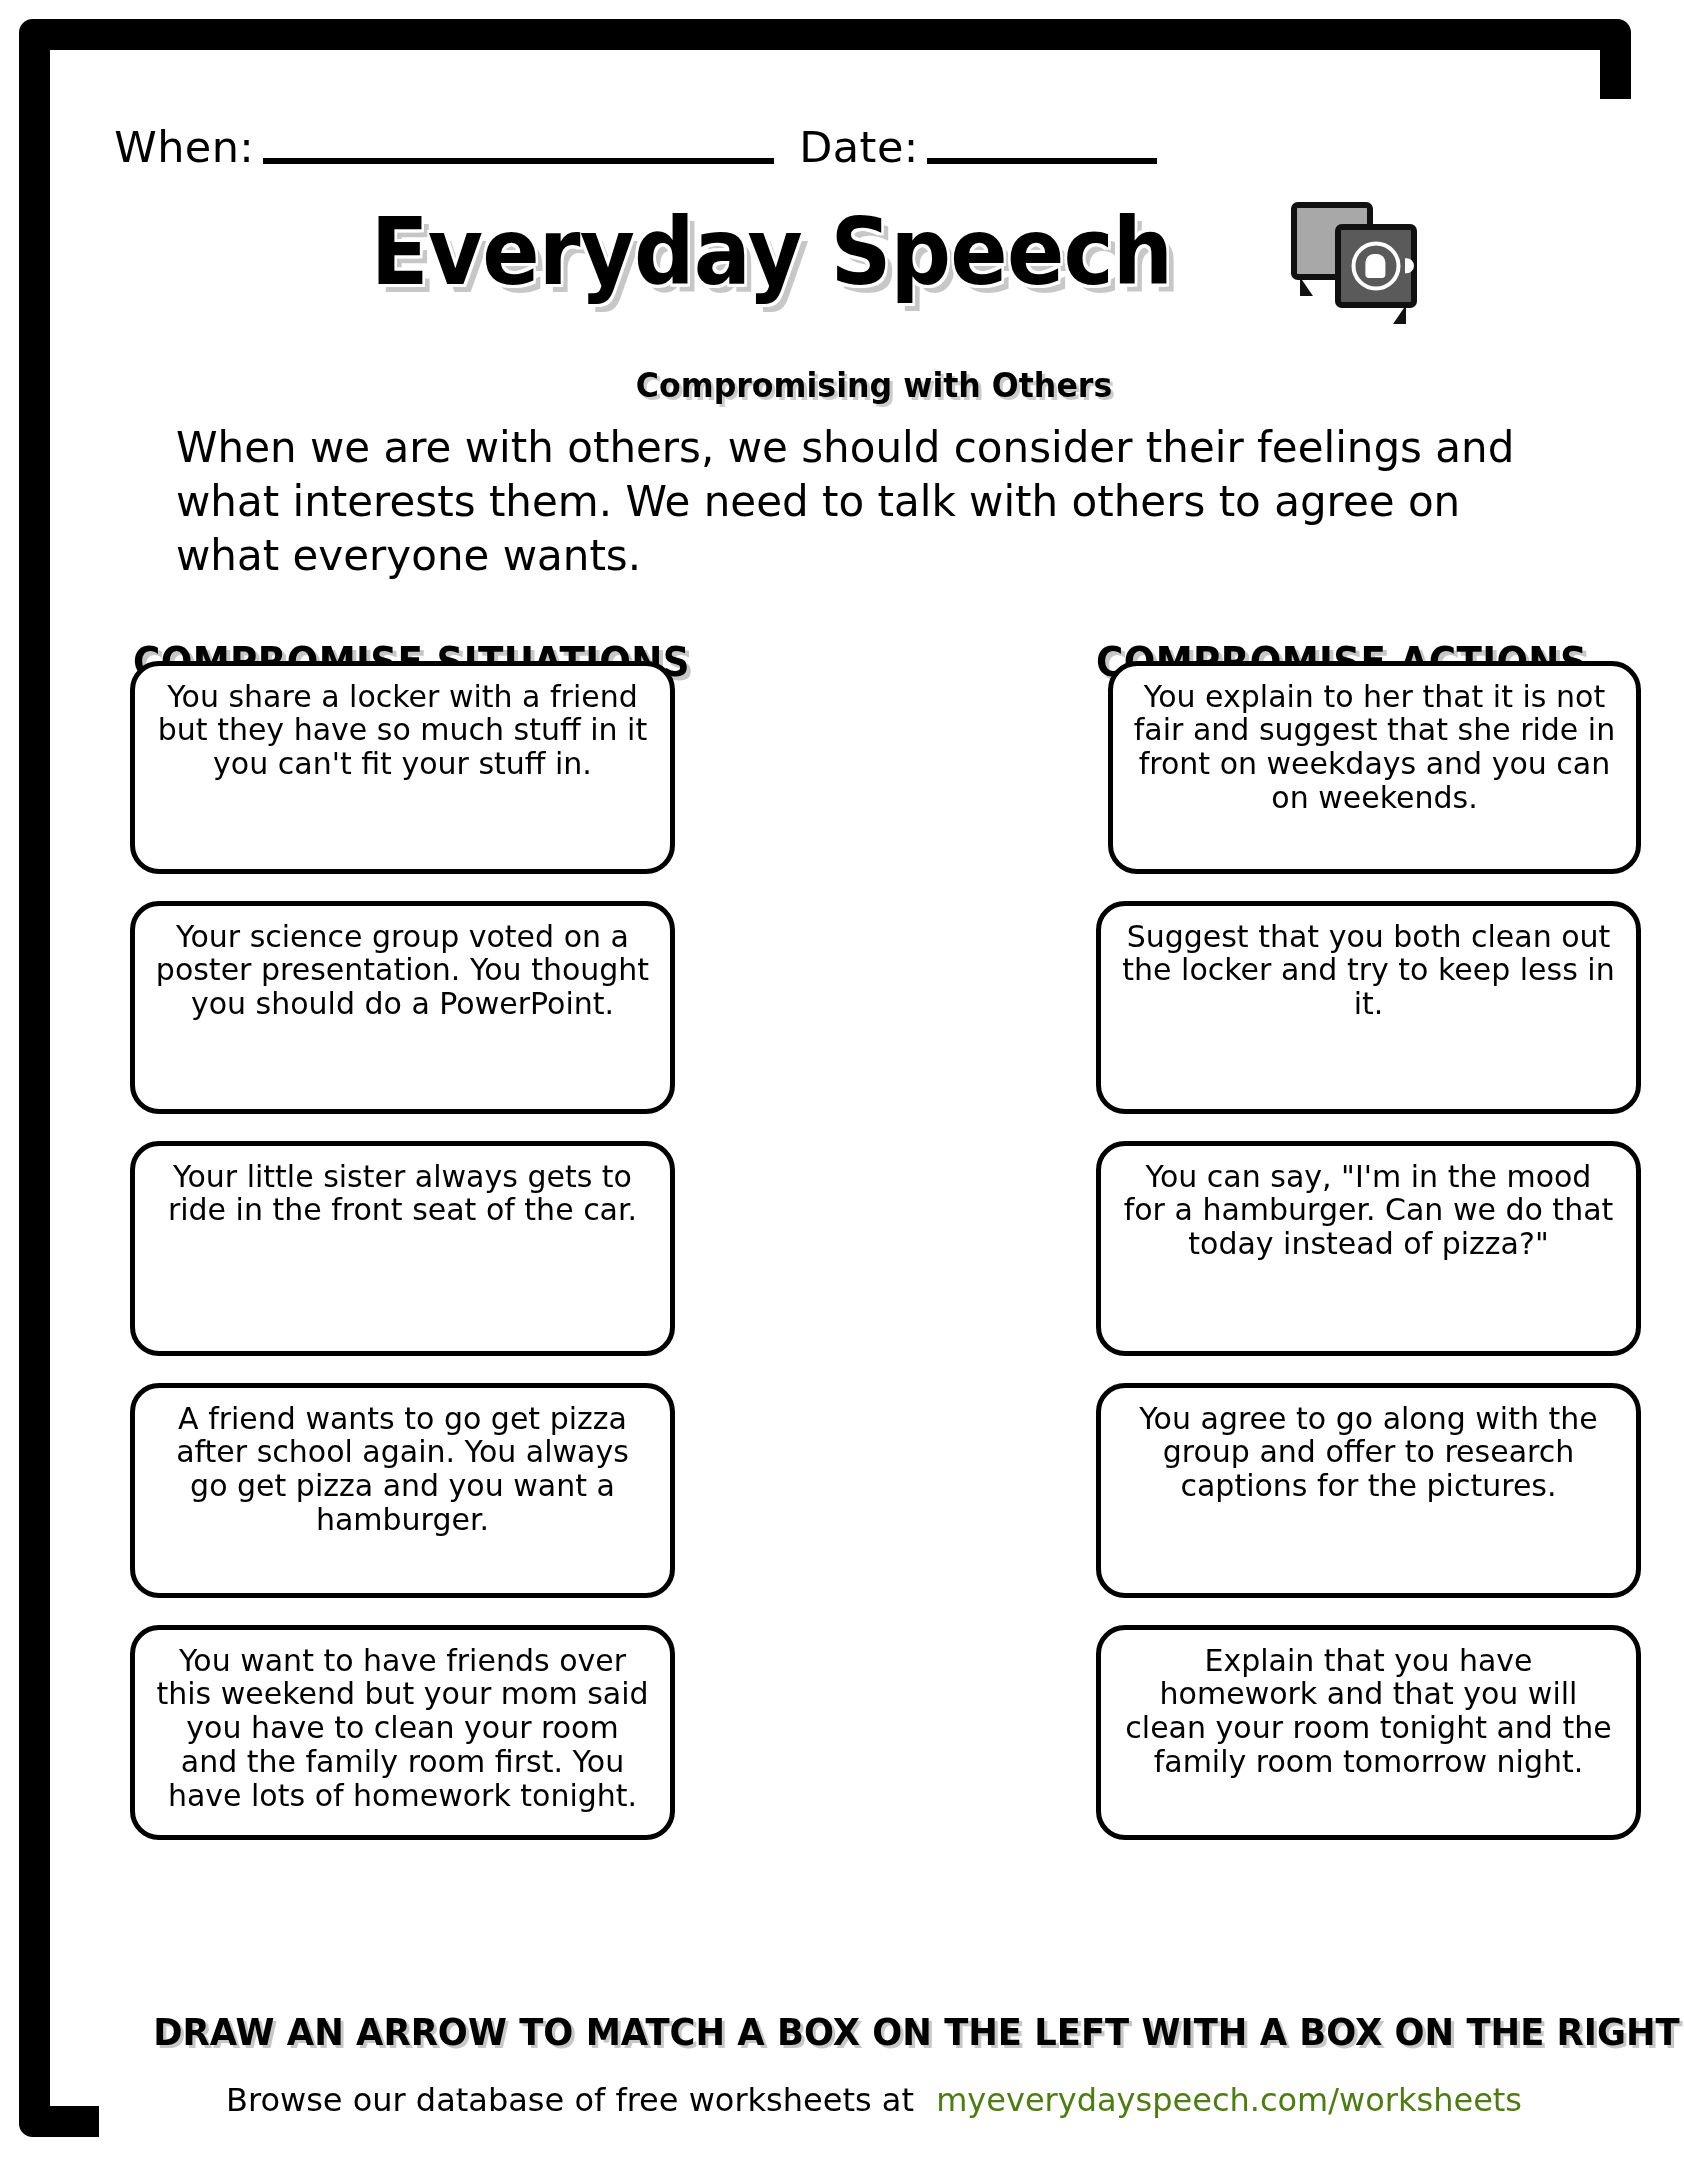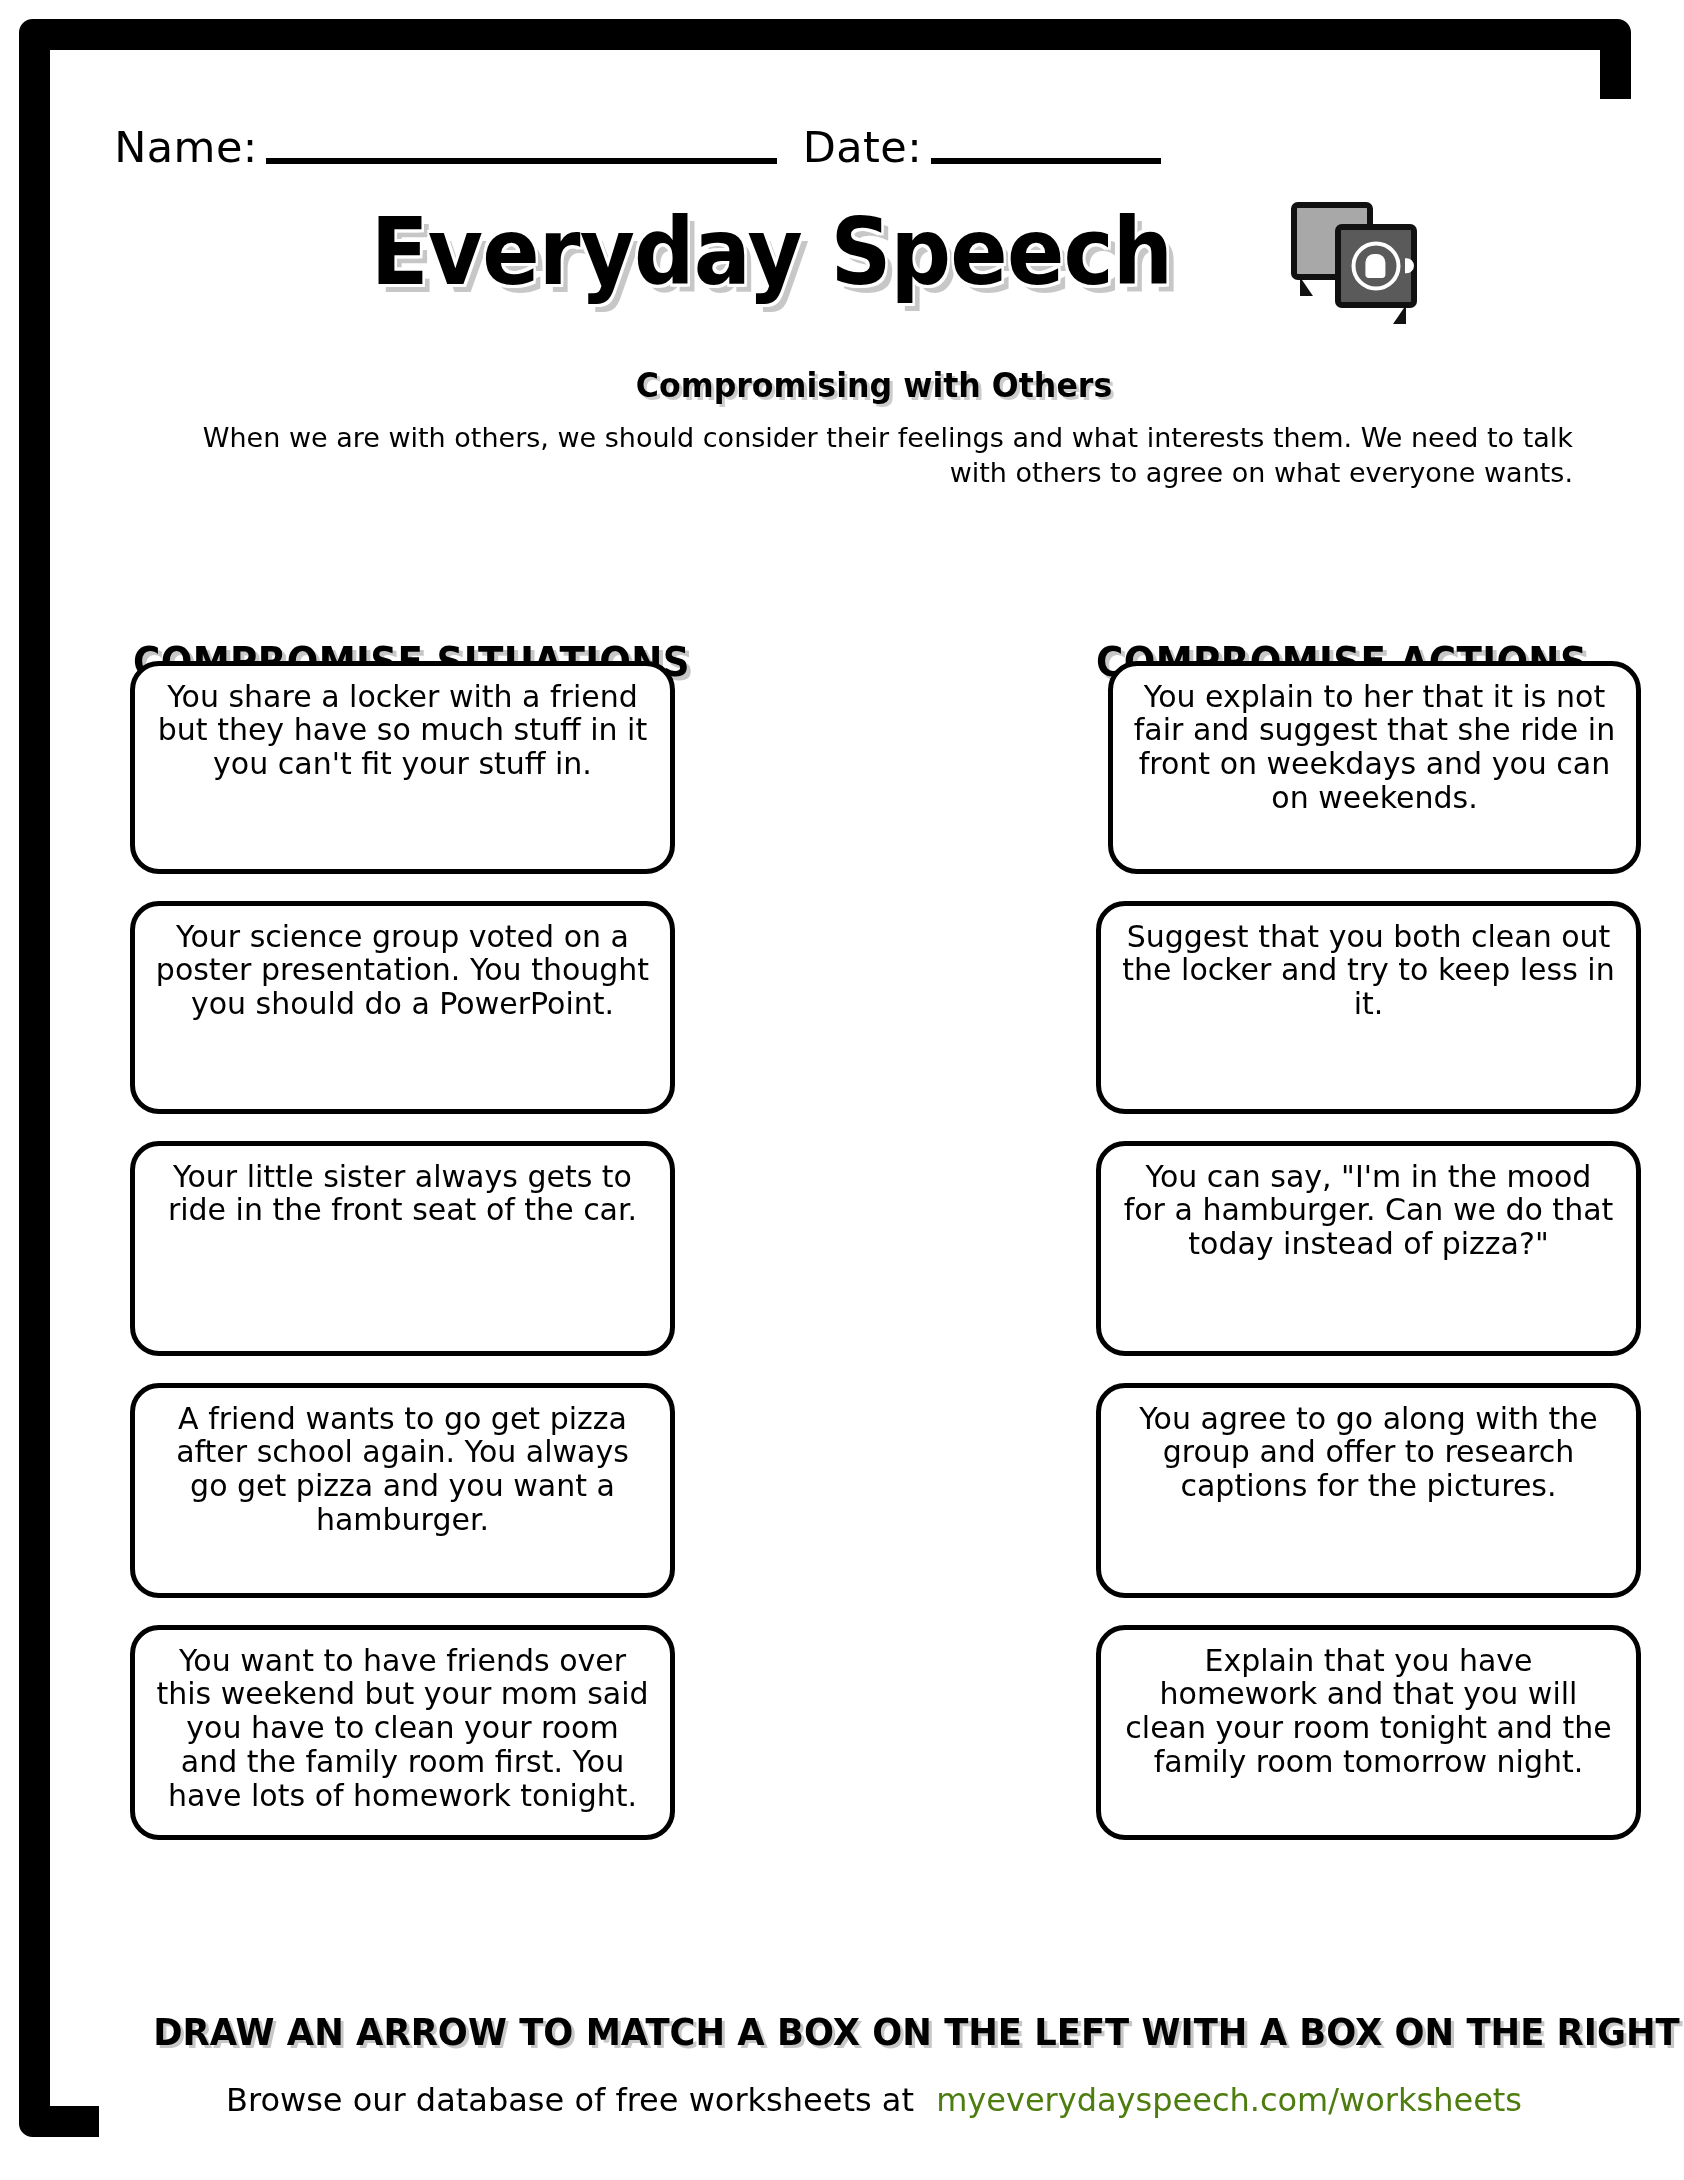--- a/index.html
+++ b/index.html
@@ -84,22 +84,22 @@
   }
 
   
   #lesson-subtitle{
     position:absolute;left:0;top:266px;width:1550px;text-align:center;
     font-weight:bold;font-size:34px;letter-spacing:0;
     transform:scaleX(.93);
     text-shadow:3.4px 3.4px 0 rgba(0,0,0,.2);
   }
   #intro{
-    position:absolute;left:77px;top:322px;width:1397px;text-align:right;
-    font-size:27px;line-height:1.28;
+    position:absolute;left:77px;top:322px;width:1397px;text-align:left;
+    font-size:42px;line-height:1.28;
   }
 
   
   .col-head{
     position:absolute;top:540px;
     font-weight:bold;font-size:40px;letter-spacing:0.4px;
     transform:scaleX(.93);transform-origin:left center;
     text-shadow:4.3px 4.3px 0 rgba(0,0,0,.22);
     text-transform:uppercase;
     white-space:nowrap;
@@ -150,21 +150,21 @@
   }
   #browse-url{color:#4d7c0f;margin-left:12px;}
 </style>
 </head>
 <body>
 
 <div id="page-frame">
   <div id="sheet">
 
     <div id="namedate">
-      <span class="nd-label">Name:</span>
+      <span class="nd-label">When:</span>
       <span class="rule" id="name-rule"></span>
       <span class="nd-label" id="date-label">Date:</span>
       <span class="rule" id="date-rule"></span>
     </div>
 
     <div id="brandrow">
       <div id="brand-title">Everyday Speech</div>
       <div id="brand-logo">
         <div class="bubble back"></div>
         <div class="bubble front">

